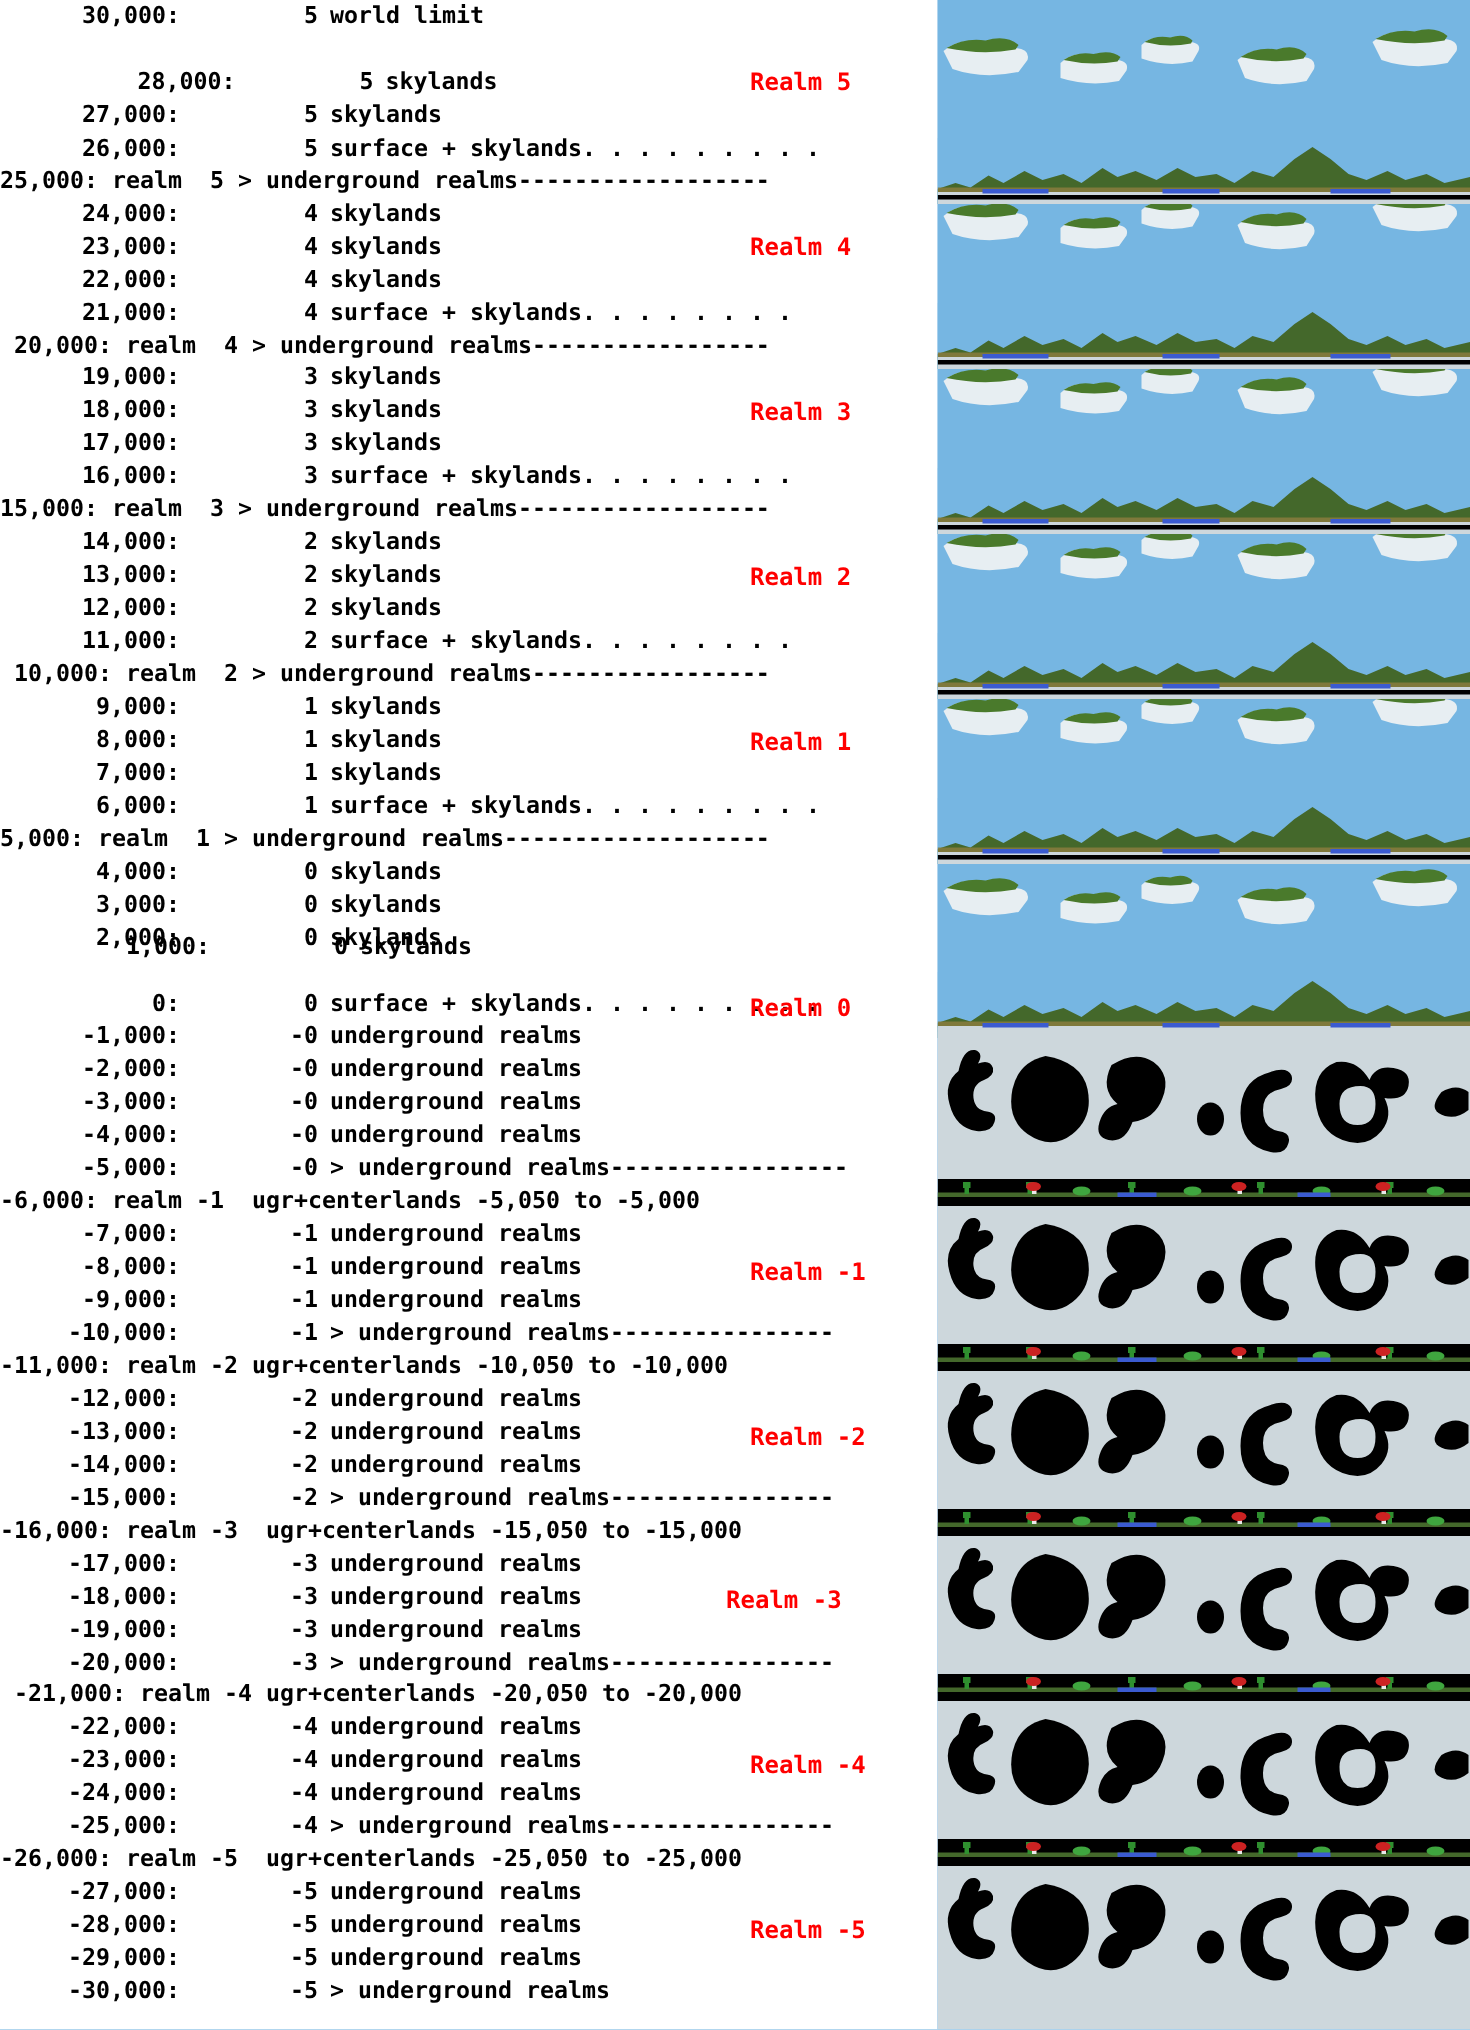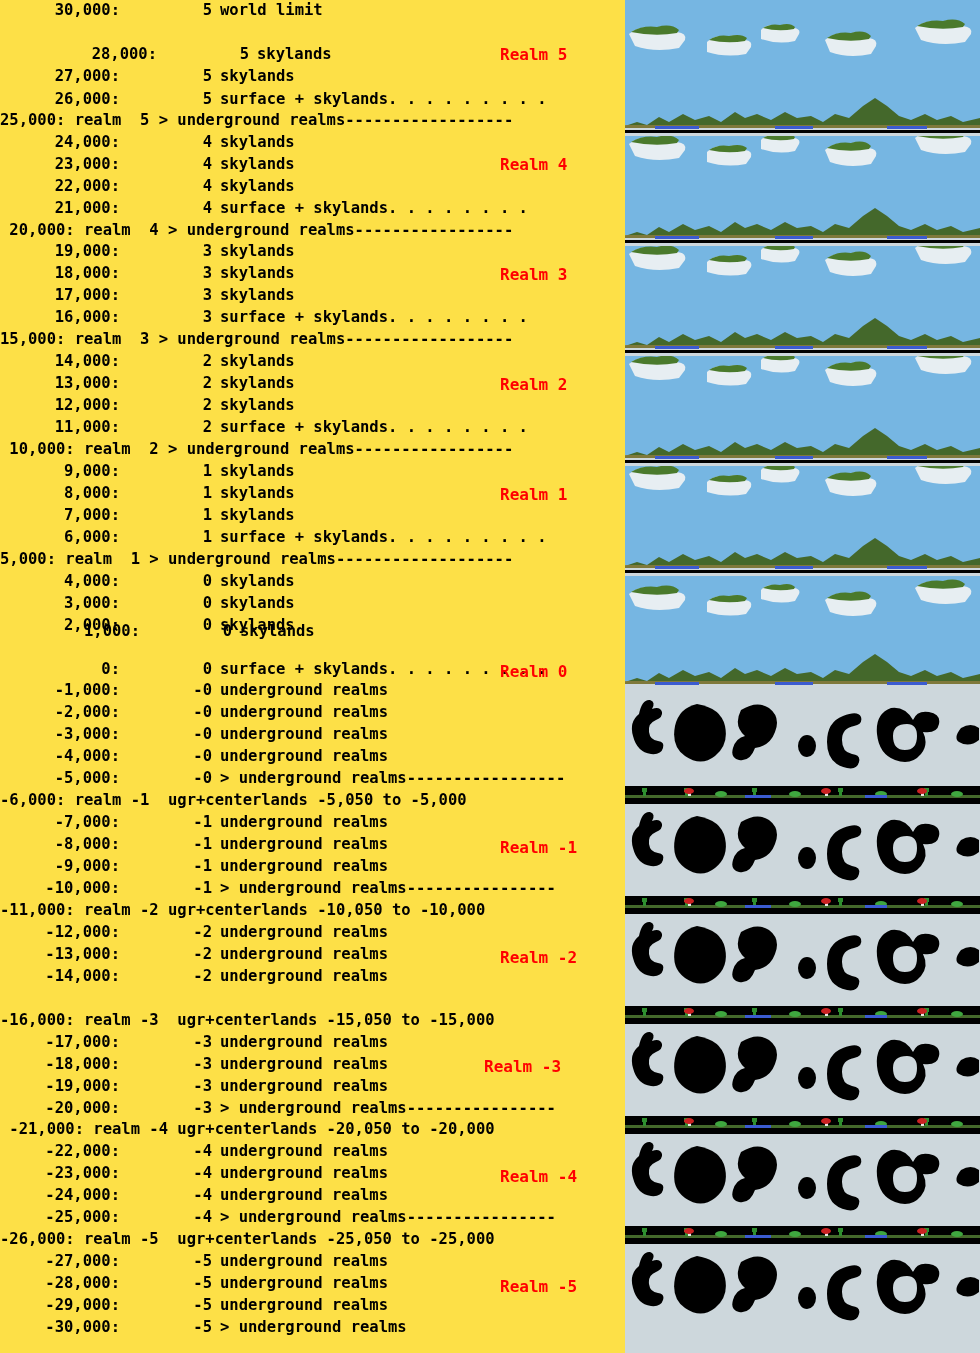--- a/index.html
+++ b/index.html
@@ -4,21 +4,21 @@
 <style>
   html, body {
     margin: 0;
     padding: 0;
     background: #76b6e2;
   }
   #page {
     position: relative;
     width: 980px;
     height: 1353px;
-    background: #fde047;
+    background: #ffffff;
     overflow: hidden;
     font-family: "DejaVu Sans Mono", monospace;
   }
   
   .rows {
     position: absolute;
     left: 0;
     top: 0;
     width: 625px;
     height: 1353px;
@@ -118,20 +118,21 @@
       <div class="row" style="top: 768.25px;"><span class="alt">-5,000:</span><span class="lvl">-0</span><span class="desc">&gt; underground realms-----------------</span></div>
       <div class="row full" style="top: 790.2px;"><span class="desc">-6,000: realm -1  ugr+centerlands -5,050 to -5,000</span></div>
       <div class="row" style="top: 812.15px;"><span class="alt">-7,000:</span><span class="lvl">-1</span><span class="desc">underground realms</span></div>
       <div class="row" style="top: 834.1px;"><span class="alt">-8,000:</span><span class="lvl">-1</span><span class="desc">underground realms</span></div>
       <div class="row" style="top: 856.05px;"><span class="alt">-9,000:</span><span class="lvl">-1</span><span class="desc">underground realms</span></div>
       <div class="row" style="top: 878px;"><span class="alt">-10,000:</span><span class="lvl">-1</span><span class="desc">&gt; underground realms----------------</span></div>
       <div class="row full" style="top: 899.95px;"><span class="desc">-11,000: realm -2 ugr+centerlands -10,050 to -10,000</span></div>
       <div class="row" style="top: 921.9px;"><span class="alt">-12,000:</span><span class="lvl">-2</span><span class="desc">underground realms</span></div>
       <div class="row" style="top: 943.85px;"><span class="alt">-13,000:</span><span class="lvl">-2</span><span class="desc">underground realms</span></div>
       <div class="row" style="top: 965.8px;"><span class="alt">-14,000:</span><span class="lvl">-2</span><span class="desc">underground realms</span></div>
+      <div class="row" style="top: 987.75px;"><span class="alt">-15,000:</span><span class="lvl">-2</span><span class="desc">&gt; underground realms----------------</span></div>
       <div class="row full" style="top: 1009.7px;"><span class="desc">-16,000: realm -3  ugr+centerlands -15,050 to -15,000</span></div>
       <div class="row" style="top: 1031.65px;"><span class="alt">-17,000:</span><span class="lvl">-3</span><span class="desc">underground realms</span></div>
       <div class="row" style="top: 1053.6px;"><span class="alt">-18,000:</span><span class="lvl">-3</span><span class="desc">underground realms</span></div>
       <div class="row" style="top: 1075.55px;"><span class="alt">-19,000:</span><span class="lvl">-3</span><span class="desc">underground realms</span></div>
       <div class="row" style="top: 1097.5px;"><span class="alt">-20,000:</span><span class="lvl">-3</span><span class="desc">&gt; underground realms----------------</span></div>
       <div class="row full" style="top: 1119.45px;"><span class="desc"> -21,000: realm -4 ugr+centerlands -20,050 to -20,000</span></div>
       <div class="row" style="top: 1141.4px;"><span class="alt">-22,000:</span><span class="lvl">-4</span><span class="desc">underground realms</span></div>
       <div class="row" style="top: 1163.35px;"><span class="alt">-23,000:</span><span class="lvl">-4</span><span class="desc">underground realms</span></div>
       <div class="row" style="top: 1185.3px;"><span class="alt">-24,000:</span><span class="lvl">-4</span><span class="desc">underground realms</span></div>
       <div class="row" style="top: 1207.25px;"><span class="alt">-25,000:</span><span class="lvl">-4</span><span class="desc">&gt; underground realms----------------</span></div>

